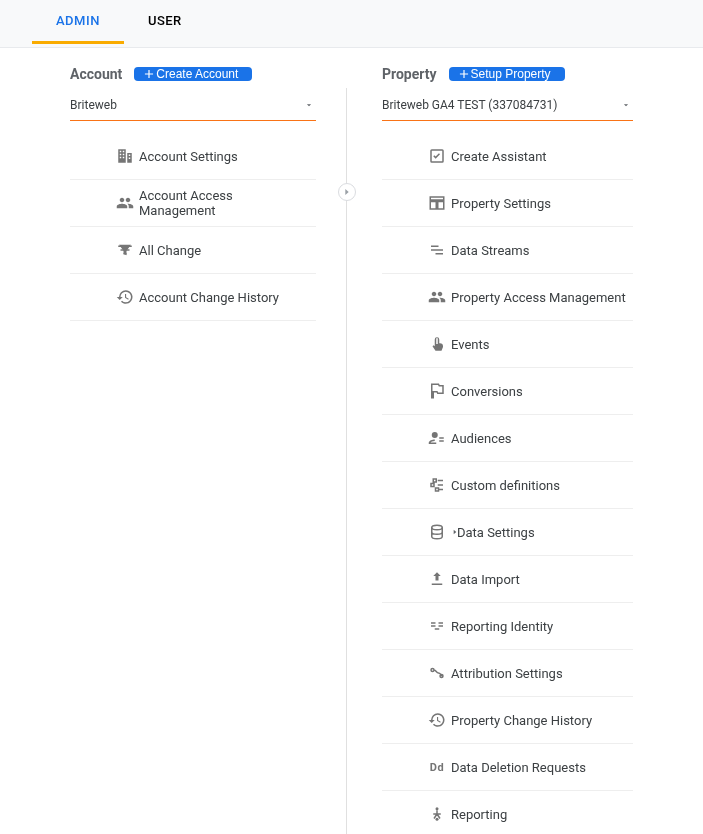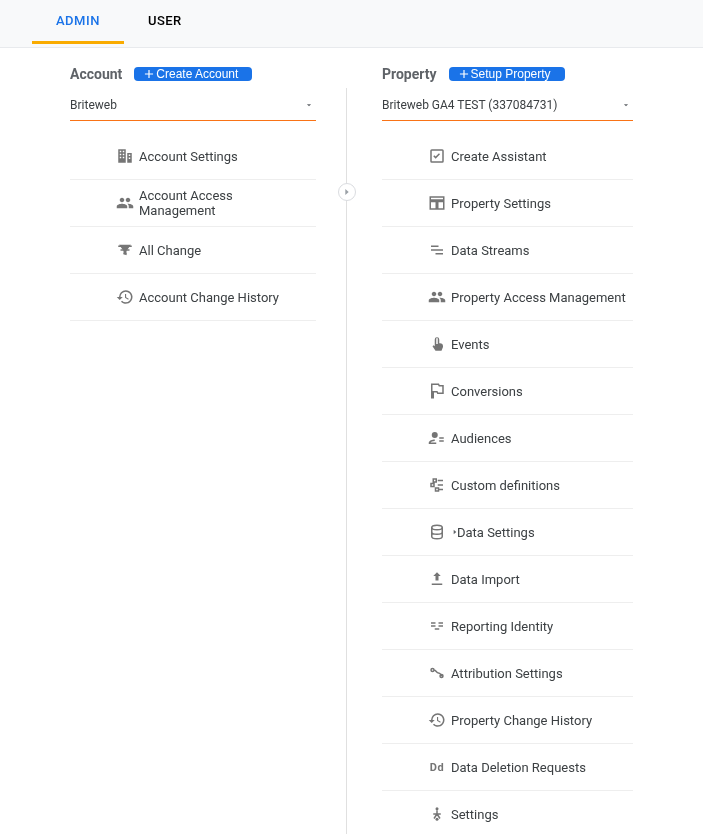--- a/index.html
+++ b/index.html
@@ -335,17 +335,17 @@
         <span>Data Deletion Requests</span>
       </div>
       <div class="menu-item">
         <span class="icon">
             <svg viewBox="0 0 24 24">
               <circle cx="12" cy="5" r="2" fill="#757575"></circle>
               <path d="M12 7v5m0 0l-4 6m4-6l4 6m-4-6h-5m5 0h5" stroke="#757575" stroke-width="2" fill="none"></path>
               <circle cx="12" cy="19" r="2" fill="#757575"></circle>
             </svg>
           </span>
-        <span>Settings</span>
+        <span>Reporting</span>
       </div>
     </div>
   </div>
 </div>
 
 </body></html>

